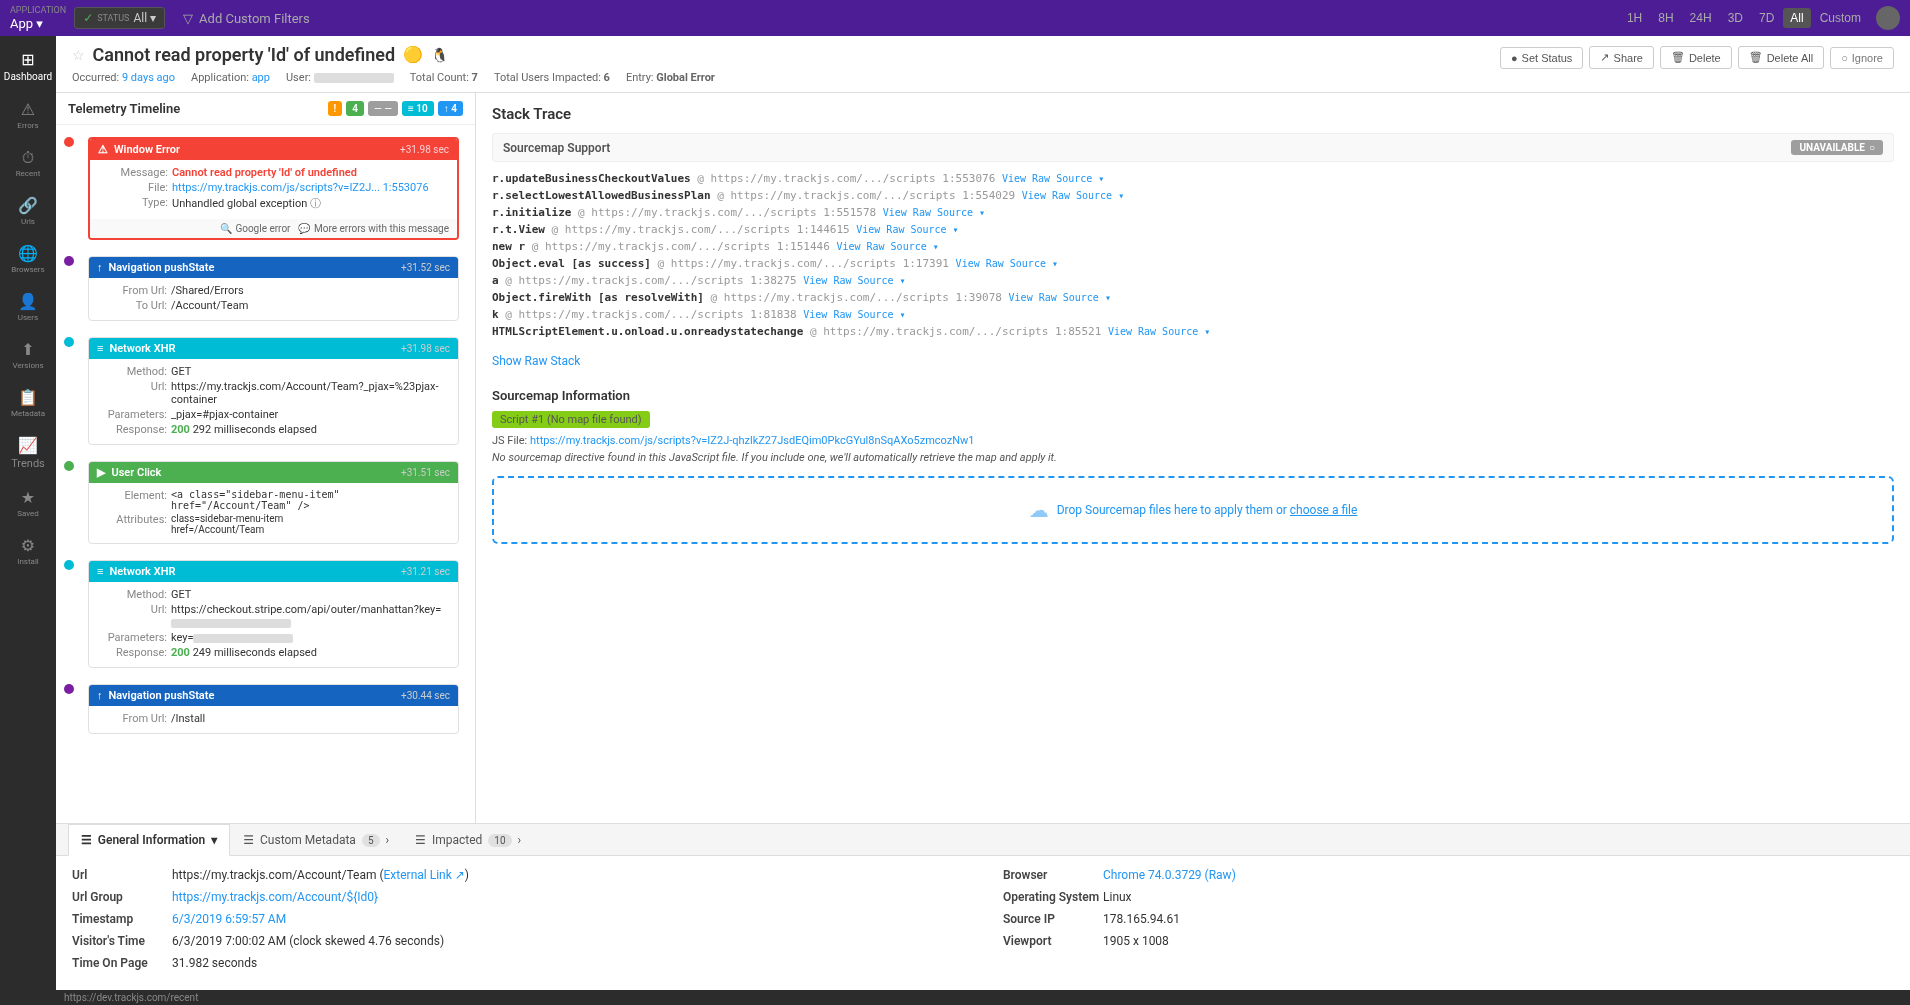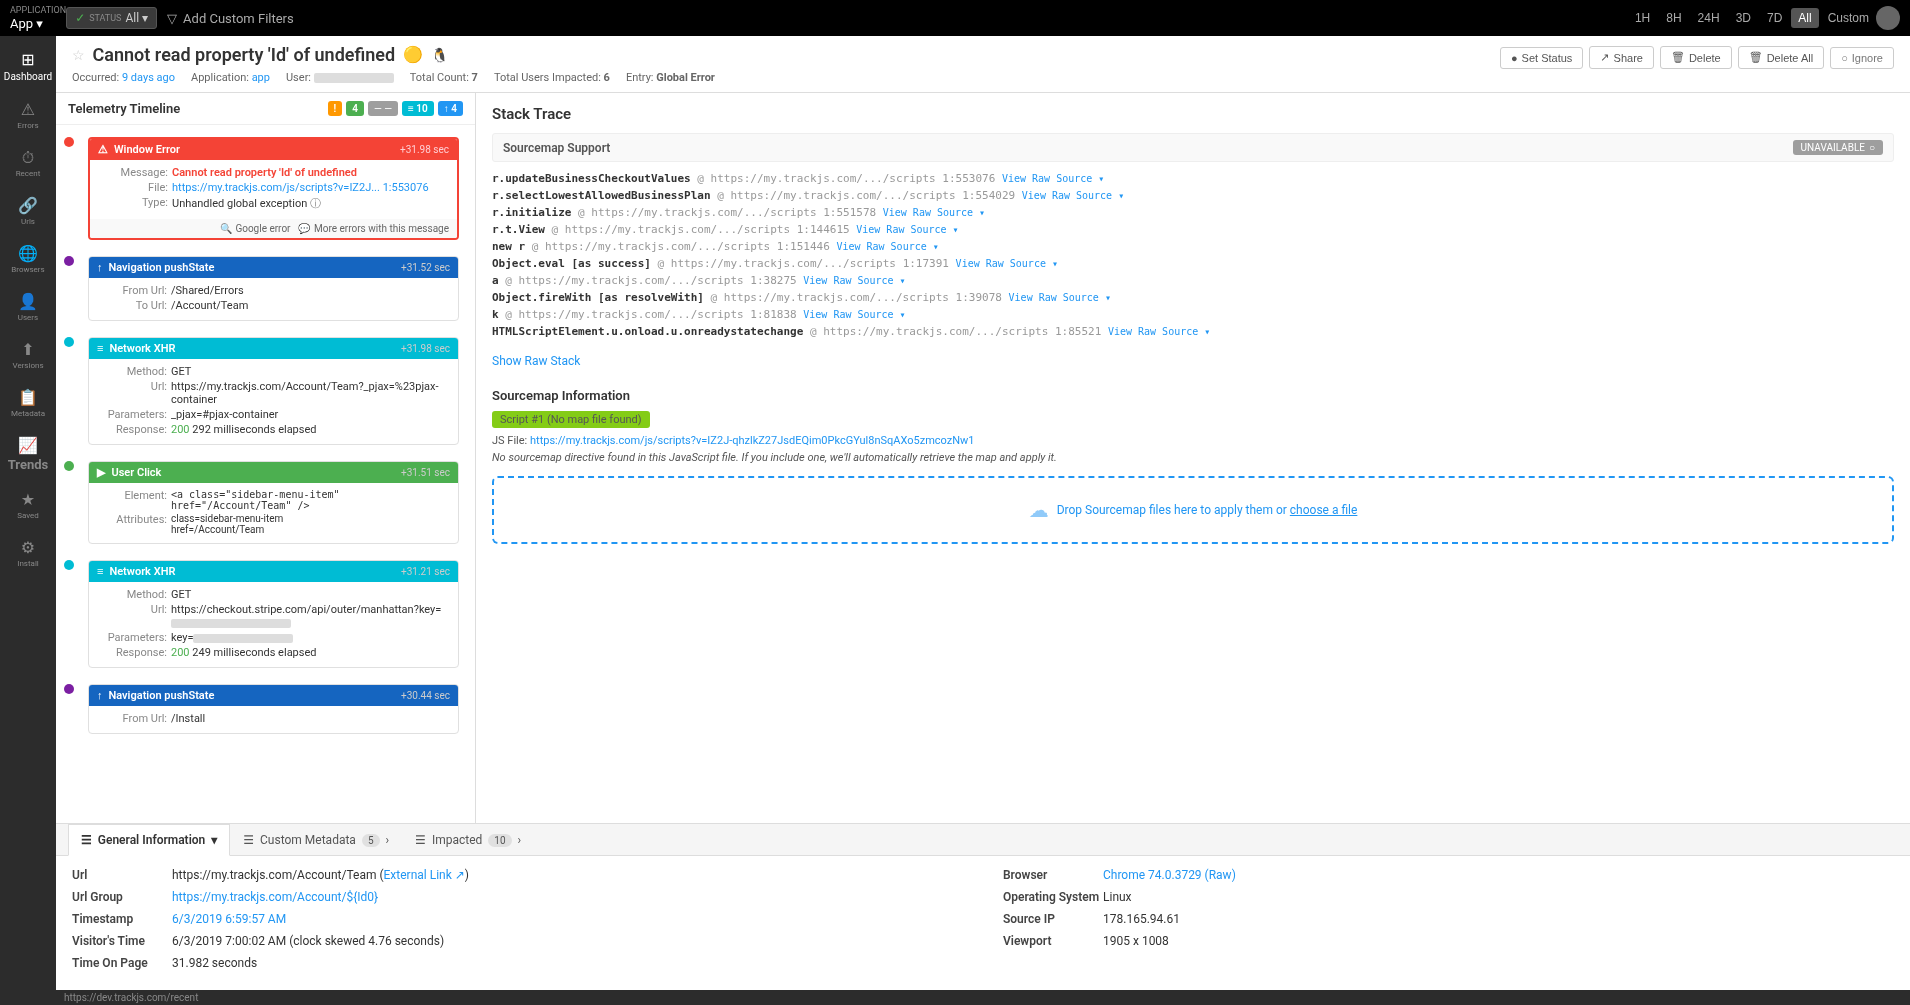--- a/index.html
+++ b/index.html
@@ -1,19 +1,19 @@
 <!DOCTYPE html>
 <html><head>
   <meta charset="utf-8">
   <style>
     * { box-sizing: border-box; margin: 0; padding: 0; }
     body { font-family: -apple-system, BlinkMacSystemFont, 'Segoe UI', Roboto, sans-serif; font-size: 12px; background: #f5f5f5; color: #333; display: flex; flex-direction: column; height: 100vh; overflow: hidden; }
 
     
-    .top-nav { display: flex; align-items: center; background: #000000; color: #ccc; height: 36px; padding: 0 10px; flex-shrink: 0; gap: 0; }
+    .top-nav { display: flex; align-items: center; background: #4c1d95; color: #ccc; height: 36px; padding: 0 10px; flex-shrink: 0; gap: 8px; }
     .top-nav .status-btn { display: flex; align-items: center; gap: 4px; background: #3a3a3a; border: 1px solid #555; border-radius: 3px; padding: 3px 8px; color: #ccc; font-size: 12px; cursor: pointer; }
     .top-nav .status-btn .check { color: #4caf50; }
     .top-nav .filter-btn { display: flex; align-items: center; gap: 6px; color: #aaa; cursor: pointer; font-size: 13px; margin-left: 10px; }
     .top-nav .spacer { flex: 1; }
     .top-nav .time-btns { display: flex; gap: 2px; }
     .top-nav .time-btn { padding: 3px 7px; background: transparent; border: none; color: #aaa; cursor: pointer; font-size: 12px; border-radius: 3px; }
     .top-nav .time-btn.active { color: #fff; background: #555; }
     .top-nav .avatar { width: 24px; height: 24px; border-radius: 50%; background: #666; }
 
     
@@ -62,31 +62,31 @@
     .timeline-time { font-size: 10px; color: #888; }
     .timeline-item.error-item .timeline-time { color: #ffcdd2; }
     .timeline-content { padding: 6px 8px; font-size: 11px; }
     .timeline-row { display: flex; gap: 4px; margin-bottom: 2px; }
     .timeline-row .label { color: #888; min-width: 70px; text-align: right; }
     .timeline-row .value { color: #333; flex: 1; }
     .timeline-row .value a { color: #2196F3; text-decoration: none; }
     .timeline-row .value.error-msg { color: #f44336; font-weight: 600; }
     .timeline-actions { display: flex; gap: 8px; padding: 4px 8px; background: #f9f9f9; justify-content: flex-end; }
     .timeline-link { font-size: 10px; color: #666; cursor: pointer; display: flex; align-items: center; gap: 3px; }
-    .response-ok { color: #4caf50; font-weight: 400; }
+    .response-ok { color: #4caf50; font-weight: 700; }
     .user-click-header { background: #4caf50; color: #fff; }
     .network-header { background: #00bcd4; color: #fff; }
     .nav-push-header { background: #1565C0; color: #fff; }
 
     
     .stack-panel { flex: 1; overflow: hidden; display: flex; flex-direction: column; background: #fff; padding: 12px 16px; overflow-y: auto; }
     .stack-title { font-size: 15px; font-weight: 600; color: #333; margin-bottom: 10px; }
     .sourcemap-support { display: flex; align-items: center; justify-content: space-between; margin-bottom: 10px; padding: 6px 10px; background: #f9f9f9; border: 1px solid #eee; border-radius: 3px; }
     .sourcemap-label { font-size: 12px; font-weight: 600; color: #555; }
-    .unavailable-badge { background: #9e9e9e; color: #fff; font-size: 10px; padding: 2px 8px; border-radius: 3px; display: flex; align-items: center; gap: 4px; }
+    .unavailable-badge { background: #9e9e9e; color: #fff; font-size: 10px; padding: 2px 8px; border-radius: 3px; display: flex; align-items: center; gap: 4px; font-weight: bold; }
     .stack-trace-list { margin-bottom: 12px; }
     .stack-line { margin-bottom: 4px; font-size: 11px; color: #555; font-family: monospace; }
     .stack-line .fn { color: #333; font-weight: 600; }
     .stack-line .url { color: #999; }
     .stack-line .line { color: #999; }
     .stack-line .view-raw { color: #2196F3; text-decoration: none; cursor: pointer; font-size: 10px; }
     .show-raw { color: #2196F3; cursor: pointer; font-size: 12px; text-decoration: none; margin-bottom: 12px; display: block; }
     .sourcemap-info { margin-top: 8px; }
     .sourcemap-info-title { font-size: 13px; font-weight: 600; margin-bottom: 8px; color: #333; }
     .script-label { display: inline-block; background: #84cc16; border-radius: 3px; padding: 2px 8px; font-size: 11px; color: #555; margin-bottom: 6px; }
@@ -175,21 +175,21 @@
     <div class="sidebar-item">
       <span class="sidebar-icon">⬆</span>
       <span style="font-size:8px;">Versions</span>
     </div>
     <div class="sidebar-item">
       <span class="sidebar-icon">📋</span>
       <span style="font-size:8px;">Metadata</span>
     </div>
     <div class="sidebar-item">
       <span class="sidebar-icon">📈</span>
-      <span style="font-size:13px;font-weight:bold;">Trends</span>
+      <span style="font-size:11px;">Trends</span>
     </div>
     <div class="sidebar-item">
       <span class="sidebar-icon">★</span>
       <span style="font-size:8px;">Saved</span>
     </div>
     <div class="sidebar-item">
       <span class="sidebar-icon">⚙</span>
       <span style="font-size:8px;">Install</span>
     </div>
   </div>

